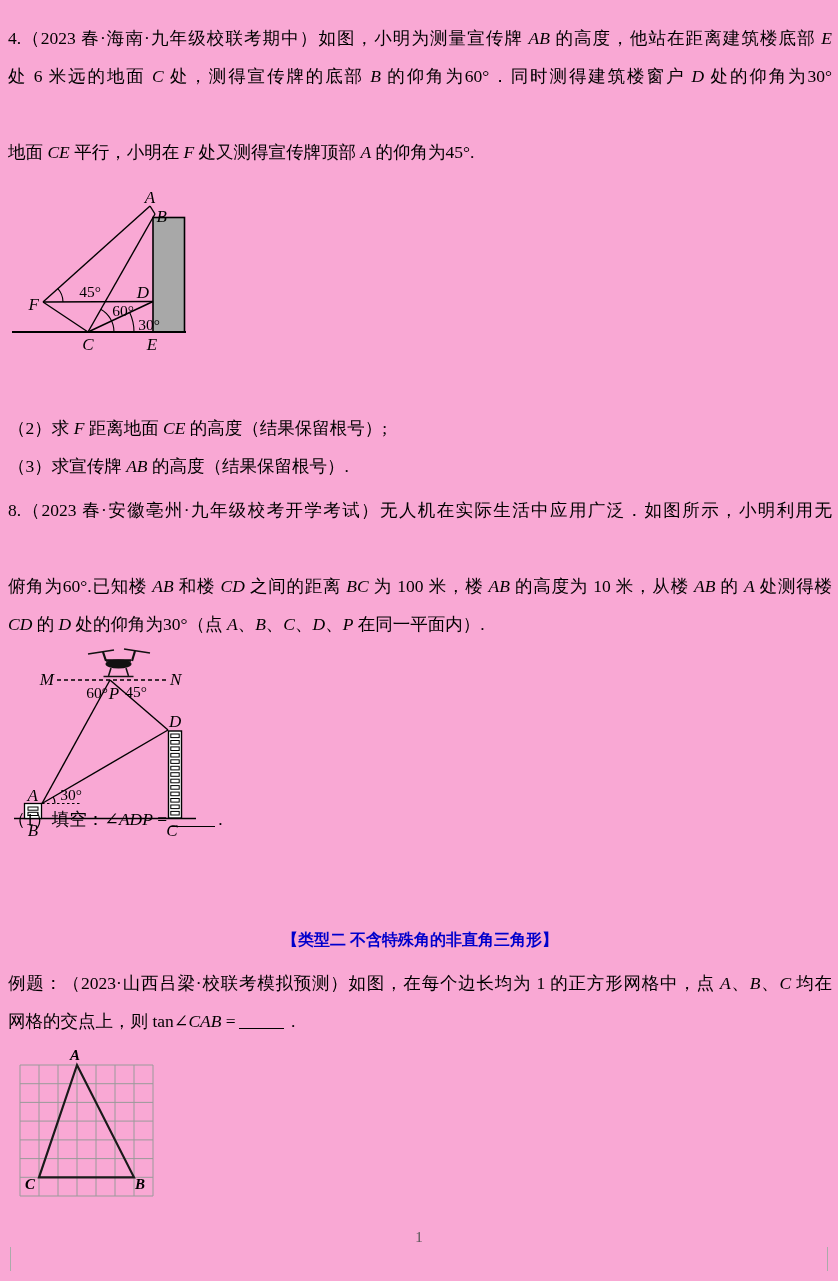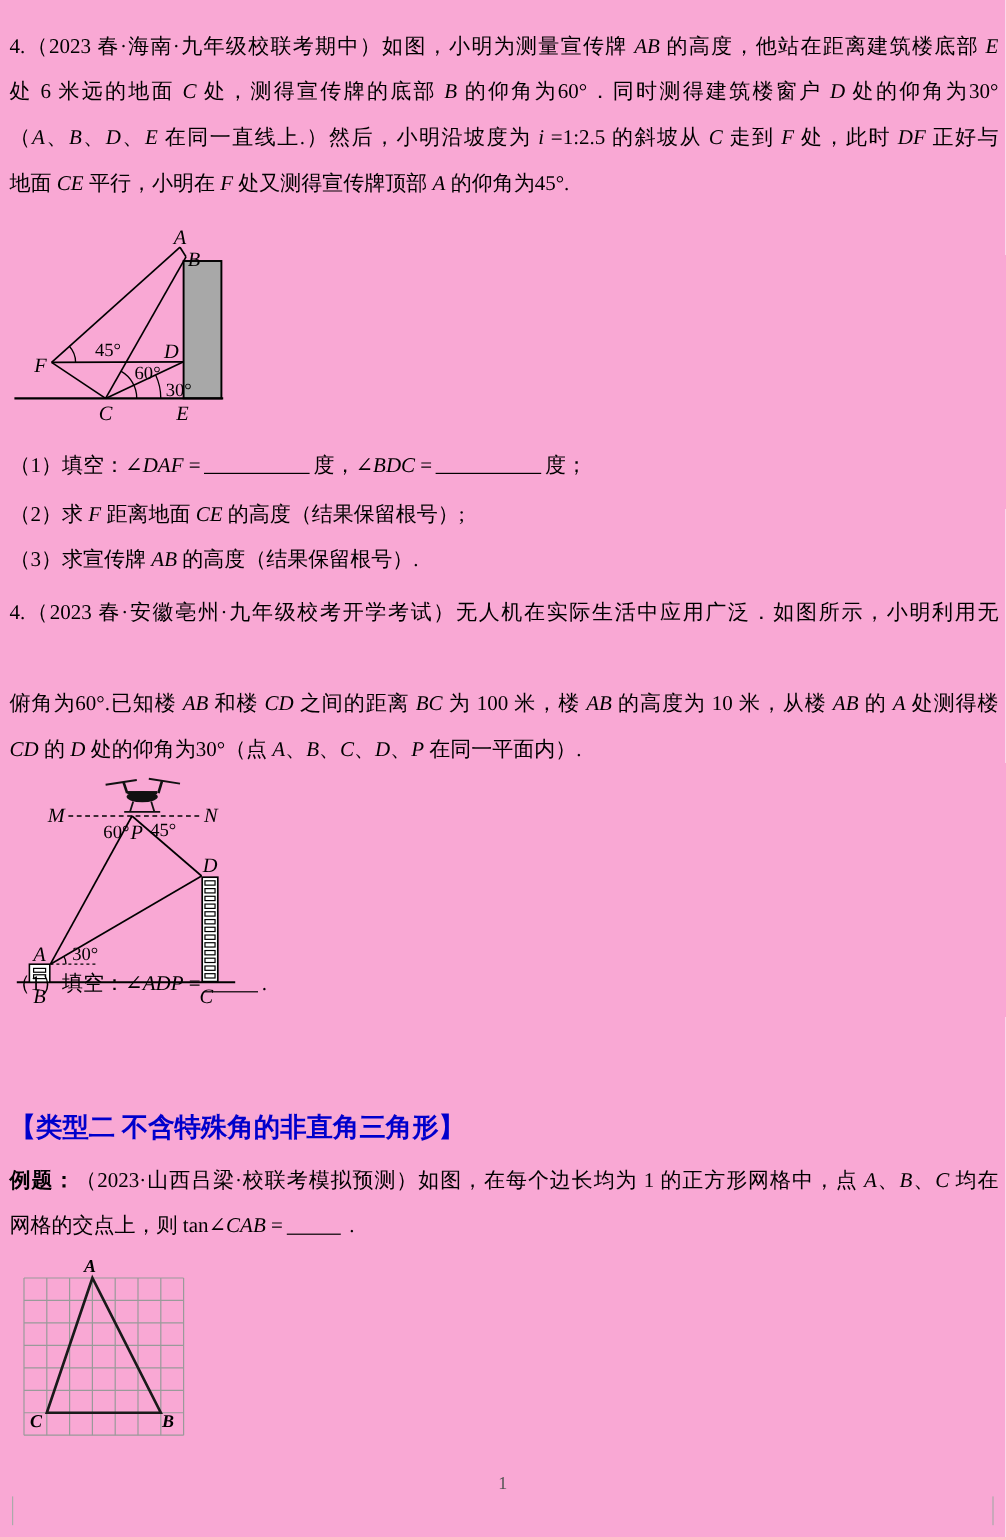--- a/index.html
+++ b/index.html
@@ -3,39 +3,38 @@
 <meta charset="utf-8">
 <style>
   html,body{margin:0;padding:0;background:#fff;}
   .page{position:relative;width:838px;height:1281px;background:#f9a8d4;overflow:hidden;
         font-family:"Liberation Serif","DejaVu Serif",serif;color:#000;}
   .line{position:absolute;left:8px;width:824px;font-size:17.5px;line-height:23px;}
   .just{text-align:justify;text-align-last:justify;}
   .blank{display:inline-block;border-bottom:1.3px solid #000;height:15px;vertical-align:-2px;margin:0 3px;}
   .w88{width:88px;}
   .w45{width:45px;}
-  .heading{font-weight:bold;color:#0000cc;font-size:22px;}
-  b.exlab{font-weight:bold;margin-top:16px;}
+  .heading{font-weight:bold;color:#0000cc;font-size:16px;text-align:center;}
+  b.exlab{font-weight:normal;margin-top:16px;}
   .fig{position:absolute;}
   .geo{stroke:#000;fill:none;}
   .vlabel{font:italic 17px "Liberation Serif","DejaVu Serif",serif;fill:#000;}
   .vlabel3{font:italic bold 15px "Liberation Serif","DejaVu Serif",serif;fill:#000;}
   .ang{font:15.5px "Liberation Serif","DejaVu Serif",serif;fill:#000;}
   .pagenum{position:absolute;top:1229px;left:0;width:100%;text-align:center;font-size:15px;color:#555;}
   .bmark{position:absolute;top:1247px;width:1px;height:24px;background:#aaa;}
   i{font-style:italic;}
 </style>
 </head>
 <body>
 
 <div class="page">
 
   <div class="line just" style="top:27px">4.（2023 春·海南·九年级校联考期中）如图，小明为测量宣传牌 <i>AB</i> 的高度，他站在距离建筑楼底部 <i>E</i></div>
   <div class="line just" style="top:65px">处 6 米远的地面 <i>C</i> 处，测得宣传牌的底部 <i>B</i> 的仰角为60°．同时测得建筑楼窗户 <i>D</i> 处的仰角为30°</div>
-  <div class="line just" style="top:103px">（<i>A</i>、<i>B</i>、<i>D</i>、<i>E</i> 在同一直线上.）然后，小明沿坡度为 <i>i</i> =1:2.5 的斜坡从 <i>C</i> 走到 <i>F</i> 处，此时 <i>DF</i> 正好与</div>
   <div class="line" style="top:141px">地面 <i>CE</i> 平行，小明在 <i>F</i> 处又测得宣传牌顶部 <i>A</i> 的仰角为45°.</div>
 
   <svg class="fig" style="left:0;top:190px" width="240" height="166" viewBox="0 190 240 166">
     <rect x="153" y="217.5" width="31.5" height="114.5" fill="#a8a8a8" stroke="#000" stroke-width="1.6"></rect>
     <line class="geo" x1="12" y1="332" x2="186" y2="332" stroke-width="1.8"></line>
     <g class="geo" stroke-width="1.4">
       <line x1="43" y1="302" x2="153" y2="301.5"></line>
       <line x1="43" y1="302" x2="150" y2="206"></line>
       <line x1="43" y1="302" x2="88" y2="332"></line>
       <line x1="88" y1="332" x2="155" y2="214"></line>
@@ -51,27 +50,24 @@
     <text class="vlabel" x="156.5" y="222" text-anchor="start">B</text>
     <text class="vlabel" x="88" y="350" text-anchor="middle">C</text>
     <text class="vlabel" x="149" y="298" text-anchor="end">D</text>
     <text class="vlabel" x="152" y="350" text-anchor="middle">E</text>
     <text class="vlabel" x="39" y="310" text-anchor="end">F</text>
     <text class="ang" x="90" y="297" text-anchor="middle">45°</text>
     <text class="ang" x="123" y="316" text-anchor="middle">60°</text>
     <text class="ang" x="149" y="330" text-anchor="middle">30°</text>
   </svg>
 
-  <div class="line" style="top:376px">
-    <span>（1）填空：∠<i>DAF</i> =</span><span class="blank w88"></span><span>度，∠<i>BDC</i> =</span><span class="blank w88"></span><span>度；</span>
-  </div>
   <div class="line" style="top:417px">（2）求 <i>F</i> 距离地面 <i>CE</i> 的高度（结果保留根号）;</div>
   <div class="line" style="top:455px">（3）求宣传牌 <i>AB</i> 的高度（结果保留根号）.</div>
 
-  <div class="line just" style="top:499px">4.（2023 春·安徽亳州·九年级校考开学考试）无人机在实际生活中应用广泛．如图所示，小明利用无</div>
+  <div class="line just" style="top:499px">8.（2023 春·安徽亳州·九年级校考开学考试）无人机在实际生活中应用广泛．如图所示，小明利用无</div>
   <div class="line just" style="top:575px">俯角为60°.已知楼 <i>AB</i> 和楼 <i>CD</i> 之间的距离 <i>BC</i> 为 100 米，楼 <i>AB</i> 的高度为 10 米，从楼 <i>AB</i> 的 <i>A</i> 处测得楼</div>
   <div class="line" style="top:613px"><i>CD</i> 的 <i>D</i> 处的仰角为30°（点 <i>A</i>、<i>B</i>、<i>C</i>、<i>D</i>、<i>P</i> 在同一平面内）.</div>
 
   <svg class="fig" style="left:0;top:645px" width="240" height="205" viewBox="0 645 240 205">
     <line x1="57" y1="680" x2="167" y2="680" stroke="#000" stroke-width="1.3" stroke-dasharray="4 3"></line>
     <g class="geo" stroke-width="1.4">
       <line x1="110" y1="680" x2="42" y2="803.5"></line>
       <line x1="110" y1="680" x2="168" y2="730"></line>
       <line x1="42" y1="803.5" x2="168" y2="730"></line>
     </g>

